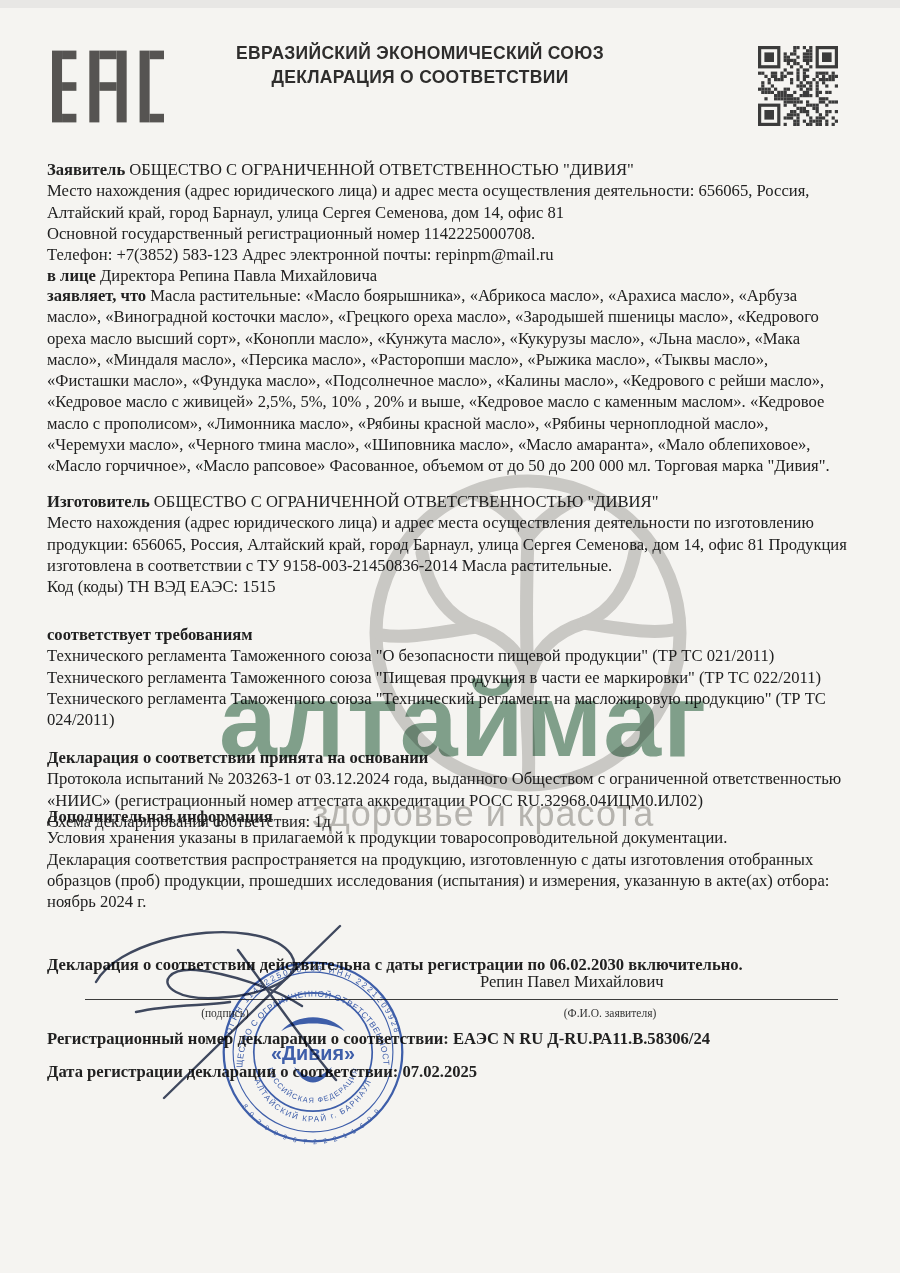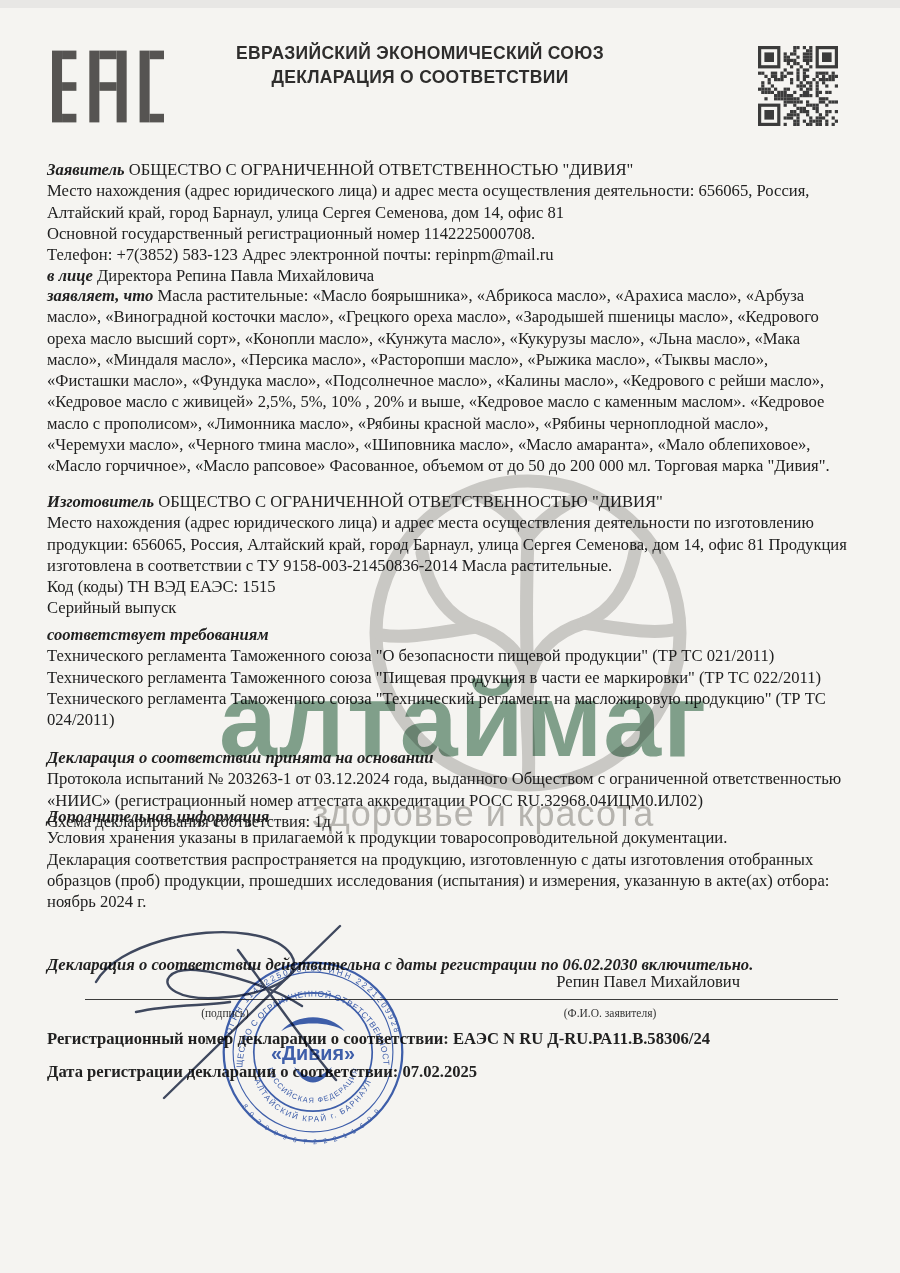--- a/index.html
+++ b/index.html
@@ -1,30 +1,30 @@
 <!DOCTYPE html>
 <html><head>
 <meta charset="utf-8">
 <style>
   html,body{margin:0;padding:0;background:#e8e7e5;}
   .page{position:relative;width:900px;height:1273px;margin:8px auto;background:#f5f4f1;
         font-family:"Liberation Serif",serif;color:#212121;overflow:hidden;}
   .page *{box-sizing:border-box;}
   p{margin:0;}
   .sec{position:absolute;left:47px;width:800px;font-size:16.6px;line-height:21.3px;}
-  .bold{font-weight:bold;font-style:italic;}
+  .bold{font-weight:bold;}
   
   .hdr-title{position:absolute;left:150px;top:33px;width:540px;text-align:center;
              font-family:"Liberation Sans",sans-serif;font-weight:bold;font-size:17.5px;
              line-height:24px;color:#2e2d2c;letter-spacing:.3px;}
   .eac{position:absolute;left:52px;top:30px;}
   .qr{position:absolute;left:758px;top:38px;}
   
   .sig-line{position:absolute;left:85px;top:991px;width:753px;border-top:1.6px solid #3c3c3c;}
-  .signer-name{position:absolute;left:480px;top:964px;width:260px;text-align:right;font-size:16.6px;}
+  .signer-name{position:absolute;left:480px;top:964px;width:260px;text-align:left;font-size:16.6px;}
   .lbl{position:absolute;font-size:11.5px;color:#333;text-align:center;}
   .lbl-sign{left:150px;top:999px;width:150px;}
   .lbl-fio{left:480px;top:999px;width:260px;}
   .reg-line{position:absolute;left:47px;width:800px;font-size:16.6px;font-weight:bold;}
   
   .wm{position:absolute;pointer-events:none;mix-blend-mode:multiply;}
   .wm-brand{left:219px;top:660px;font-family:"Liberation Sans",sans-serif;font-weight:bold;
             font-size:104px;line-height:104px;letter-spacing:2px;color:#14532d;opacity:.52;}
   .wm-tagline{left:312px;top:785px;font-family:"Liberation Sans",sans-serif;
               font-size:36px;letter-spacing:1px;color:#9b9894;opacity:.65;}
@@ -288,21 +288,20 @@
   </section>
 
   <section class="sec" style="top:277px">
     <p><b class="bold">заявляет, что</b><span> Масла растительные: «Масло боярышника», «Абрикоса масло», «Арахиса масло», «Арбуза масло», «Виноградной косточки масло», «Грецкого ореха масло», «Зародышей пшеницы масло», «Кедрового ореха масло высший сорт», «Конопли масло», «Кунжута масло», «Кукурузы масло», «Льна масло», «Мака масло», «Миндаля масло», «Персика масло», «Расторопши масло», «Рыжика масло», «Тыквы масло», «Фисташки масло», «Фундука масло», «Подсолнечное масло», «Калины масло», «Кедрового с рейши масло», «Кедровое масло с живицей» 2,5%, 5%, 10% , 20% и выше, «Кедровое масло с каменным маслом». «Кедровое масло с прополисом», «Лимонника масло», «Рябины красной масло», «Рябины черноплодной масло», «Черемухи масло», «Черного тмина масло», «Шиповника масло», «Масло амаранта», «Мало облепиховое», «Масло горчичное», «Масло рапсовое» Фасованное, объемом от до 50 до 200 000 мл. Торговая марка "Дивия".</span></p>
   </section>
 
   <section class="sec" style="top:483px">
     <p><b class="bold">Изготовитель</b><span> ОБЩЕСТВО С ОГРАНИЧЕННОЙ ОТВЕТСТВЕННОСТЬЮ "ДИВИЯ"</span></p>
     <p>Место нахождения (адрес юридического лица) и адрес места осуществления деятельности по изготовлению продукции: 656065, Россия, Алтайский край, город Барнаул, улица Сергея Семенова, дом 14, офис 81   Продукция изготовлена в соответствии с ТУ 9158-003-21450836-2014 Масла растительные.</p>
     <p>Код (коды) ТН ВЭД ЕАЭС: 1515</p>
-    <p>Серийный выпуск</p>
   </section>
 
   <section class="sec" style="top:616px">
     <p class="bold">соответствует требованиям</p>
     <p>Технического регламента Таможенного союза "О безопасности пищевой продукции" (ТР ТС 021/2011)</p>
     <p>Технического регламента Таможенного союза "Пищевая продукция в части ее маркировки" (ТР ТС 022/2011)</p>
     <p>Технического регламента Таможенного союза "Технический регламент на масложировую продукцию" (ТР ТС 024/2011)</p>
   </section>
 
   <section class="sec" style="top:739px">

